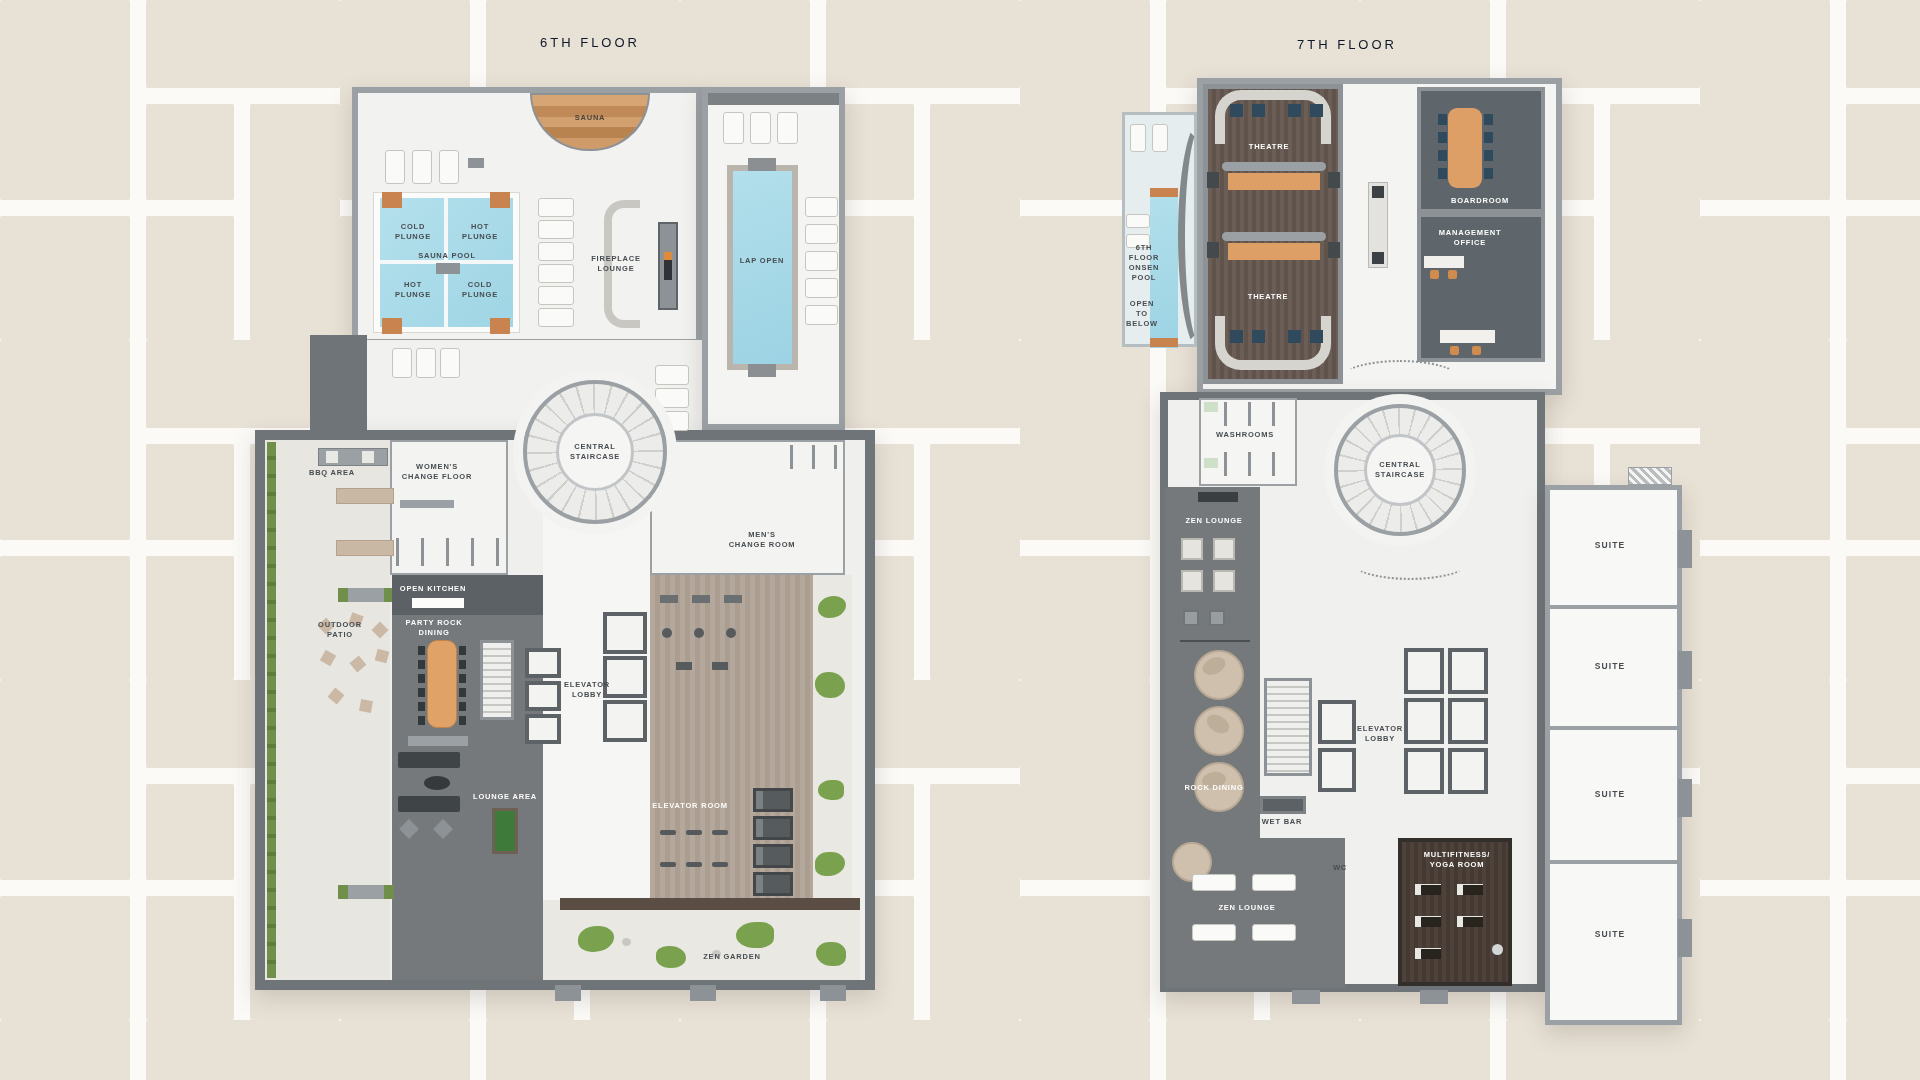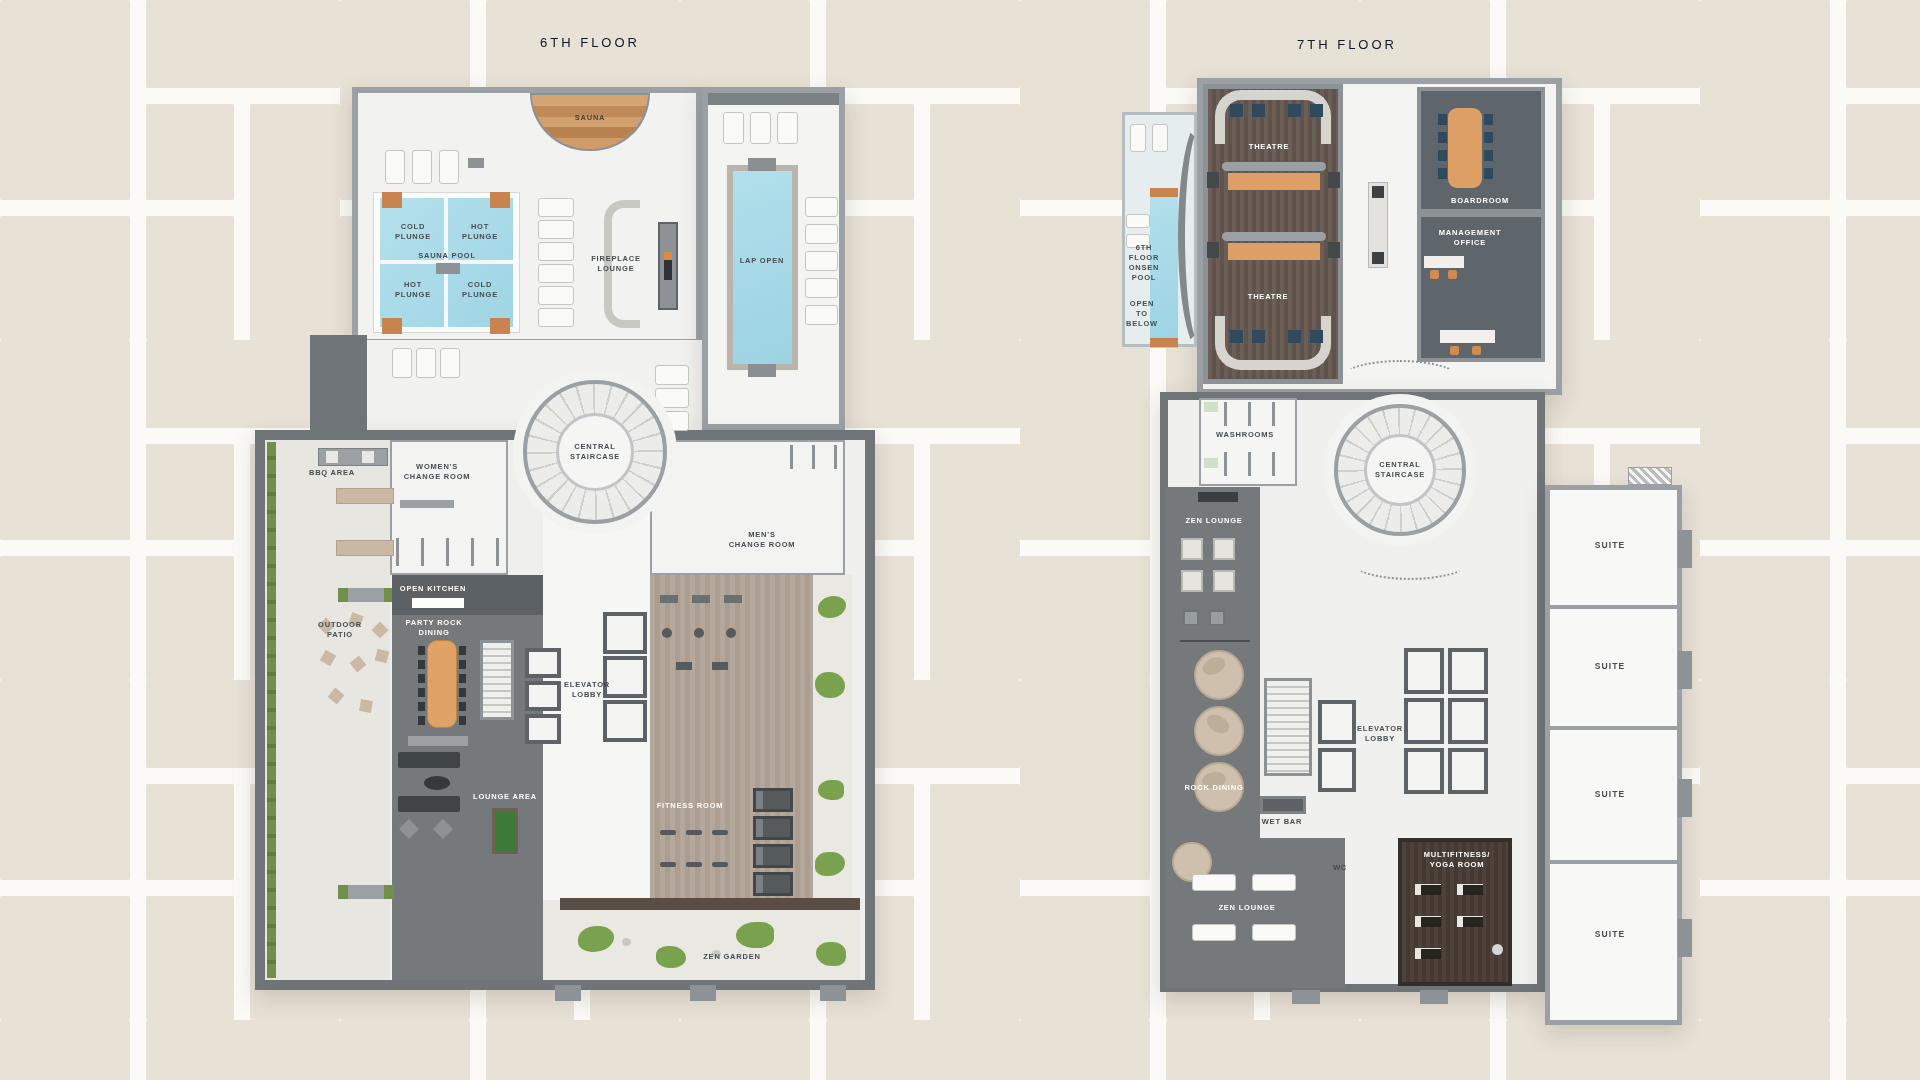--- a/index.html
+++ b/index.html
@@ -126,21 +126,21 @@
   <div class="a" style="left:376px;top:650px;width:12px;height:12px;background:#cbb9a6;transform:rotate(15deg);z-index:3"></div>
   <div class="a" style="left:330px;top:690px;width:12px;height:12px;background:#cbb9a6;transform:rotate(40deg);z-index:3"></div>
   <div class="a" style="left:360px;top:700px;width:12px;height:12px;background:#cbb9a6;transform:rotate(10deg);z-index:3"></div>
   <div class="a" style="left:338px;top:885px;width:56px;height:14px;background:#9aa0a3;box-shadow:inset 10px 0 0 #6f8f4a,inset -10px 0 0 #6f8f4a;z-index:3"></div>
 
   <div class="a grid" style="left:390px;top:440px;width:118px;height:135px;background:#f3f3f1;border:2px solid #9aa0a4;z-index:2"></div>
   <div class="lounger" style="left:392px;top:348px;width:20px;height:30px"></div>
   <div class="lounger" style="left:416px;top:348px;width:20px;height:30px"></div>
   <div class="lounger" style="left:440px;top:348px;width:20px;height:30px"></div>
   <div class="l s" style="left:437px;top:472px">WOMEN'S
-CHANGE ROOM</div>
+CHANGE FLOOR</div>
   <div class="a" style="left:400px;top:500px;width:54px;height:8px;background:#9aa0a3;z-index:3"></div>
   <div class="a" style="left:396px;top:538px;width:3px;height:28px;background:#8d9296;z-index:3"></div>
   <div class="a" style="left:421px;top:538px;width:3px;height:28px;background:#8d9296;z-index:3"></div>
   <div class="a" style="left:446px;top:538px;width:3px;height:28px;background:#8d9296;z-index:3"></div>
   <div class="a" style="left:471px;top:538px;width:3px;height:28px;background:#8d9296;z-index:3"></div>
   <div class="a" style="left:496px;top:538px;width:3px;height:28px;background:#8d9296;z-index:3"></div>
 
   <div class="a grid" style="left:650px;top:440px;width:195px;height:135px;background:#f3f3f1;border:2px solid #9aa0a4;z-index:2"></div>
   <div class="lounger" style="left:655px;top:365px;width:34px;height:20px"></div>
   <div class="lounger" style="left:655px;top:388px;width:34px;height:20px"></div>
@@ -193,21 +193,21 @@
 
   <div class="a" style="left:650px;top:575px;width:163px;height:325px;background:repeating-linear-gradient(90deg,#b4a79b 0 5px,#ab9e90 5px 10px);z-index:2"></div>
   <div class="a" style="left:660px;top:595px;width:18px;height:8px;background:#6a6f72;z-index:3"></div>
   <div class="a" style="left:692px;top:595px;width:18px;height:8px;background:#6a6f72;z-index:3"></div>
   <div class="a" style="left:724px;top:595px;width:18px;height:8px;background:#6a6f72;z-index:3"></div>
   <div class="a" style="left:662px;top:628px;width:10px;height:10px;background:#565b5e;border-radius:50%;z-index:3"></div>
   <div class="a" style="left:694px;top:628px;width:10px;height:10px;background:#565b5e;border-radius:50%;z-index:3"></div>
   <div class="a" style="left:726px;top:628px;width:10px;height:10px;background:#565b5e;border-radius:50%;z-index:3"></div>
   <div class="a" style="left:676px;top:662px;width:16px;height:8px;background:#565b5e;z-index:3"></div>
   <div class="a" style="left:712px;top:662px;width:16px;height:8px;background:#565b5e;z-index:3"></div>
-  <div class="l s w" style="left:690px;top:806px">FITNESS ROOM</div>
+  <div class="l s w" style="left:690px;top:806px">ELEVATOR ROOM</div>
   <div class="a" style="left:660px;top:830px;width:16px;height:5px;background:#55595c;border-radius:2px;z-index:3"></div>
   <div class="a" style="left:686px;top:830px;width:16px;height:5px;background:#55595c;border-radius:2px;z-index:3"></div>
   <div class="a" style="left:712px;top:830px;width:16px;height:5px;background:#55595c;border-radius:2px;z-index:3"></div>
   <div class="a" style="left:660px;top:862px;width:16px;height:5px;background:#55595c;border-radius:2px;z-index:3"></div>
   <div class="a" style="left:686px;top:862px;width:16px;height:5px;background:#55595c;border-radius:2px;z-index:3"></div>
   <div class="a" style="left:712px;top:862px;width:16px;height:5px;background:#55595c;border-radius:2px;z-index:3"></div>
   <div class="a" style="left:753px;top:788px;width:40px;height:24px;background:#565b5e;box-shadow:inset 0 0 0 3px #43474a,inset 10px 0 0 #7c8184;z-index:3"></div>
   <div class="a" style="left:753px;top:816px;width:40px;height:24px;background:#565b5e;box-shadow:inset 0 0 0 3px #43474a,inset 10px 0 0 #7c8184;z-index:3"></div>
   <div class="a" style="left:753px;top:844px;width:40px;height:24px;background:#565b5e;box-shadow:inset 0 0 0 3px #43474a,inset 10px 0 0 #7c8184;z-index:3"></div>
   <div class="a" style="left:753px;top:872px;width:40px;height:24px;background:#565b5e;box-shadow:inset 0 0 0 3px #43474a,inset 10px 0 0 #7c8184;z-index:3"></div>

